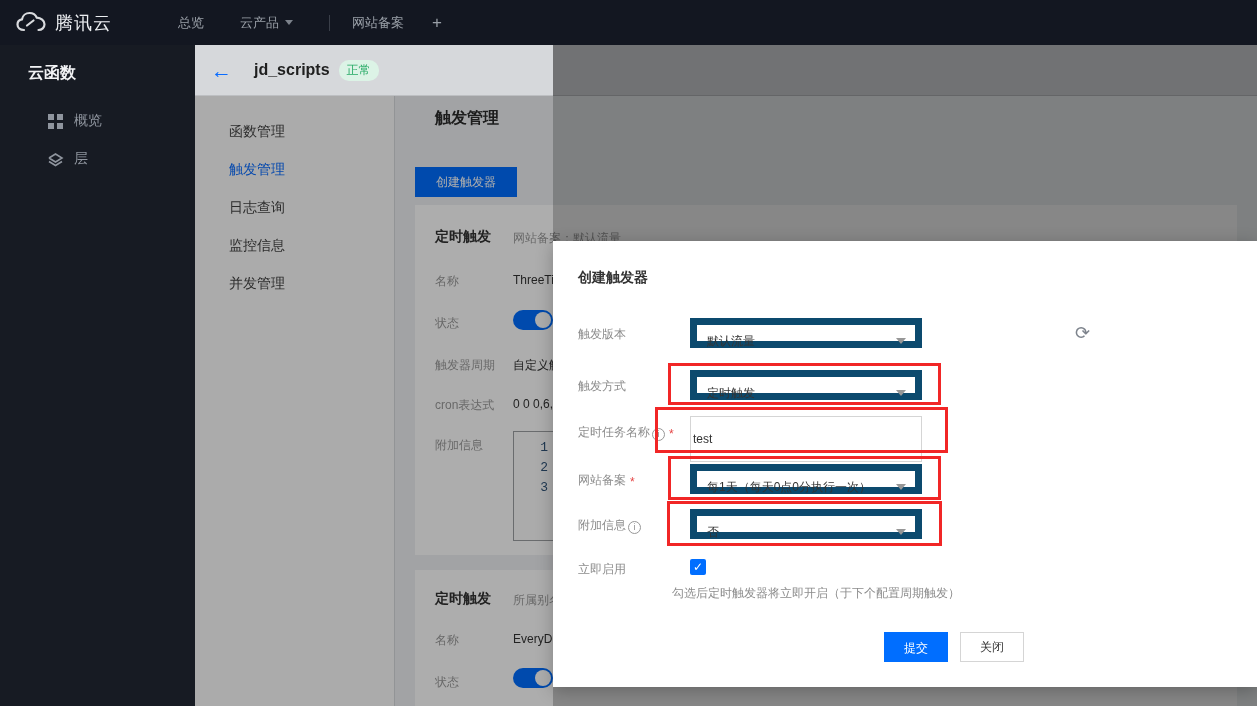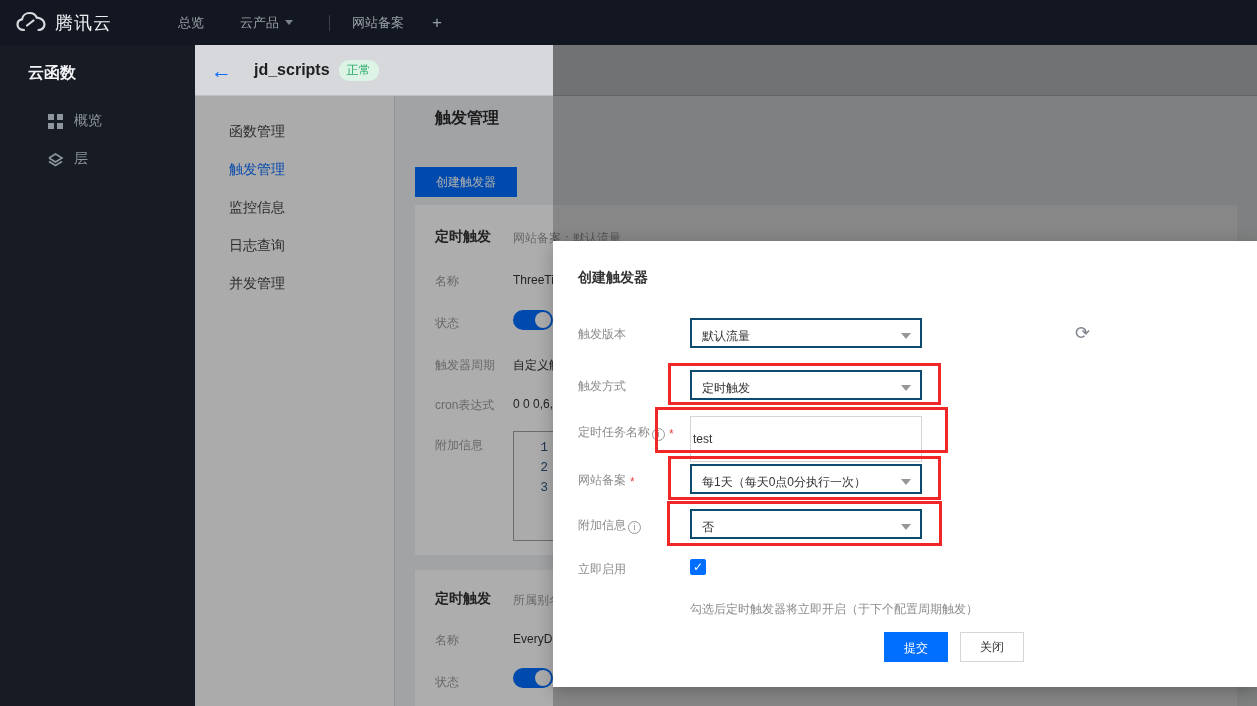--- a/index.html
+++ b/index.html
@@ -58,29 +58,29 @@
 
   
   .overlay-a { position:absolute; left:195px; top:96px; width:358px; height:610px; background:rgba(0,0,0,0.32); z-index:3; }
   .overlay-b { position:absolute; left:553px; top:45px; width:704px; height:661px; background:rgba(0,0,0,0.47); z-index:3; }
 
   
   .modal { position:absolute; left:553px; top:241px; width:704px; height:446px; background:#fff; z-index:10; box-shadow:0 4px 16px rgba(0,0,0,0.25); }
   .modal-title { position:absolute; left:25px; top:28px; font-size:14px; font-weight:bold; color:#333; }
   .m-label { position:absolute; left:25px; color:#8c8c8c; font-size:12px; display:flex; align-items:flex-end; }
   .m-control { position:absolute; left:137px; width:232px; height:30px; }
-  .selectbox { position:relative; width:232px; height:30px; border:2px solid #0c4a6e; background:#fff; cursor:pointer; }
+  .selectbox { position:relative; width:232px; height:30px; border:7px solid #0c4a6e; background:#fff; cursor:pointer; }
   .selectbox .sel-text { position:absolute; left:10px; top:8px; color:#333; white-space:nowrap; }
   .sel-caret { position:absolute; right:9px; top:13px; width:0; height:0; border-left:5px solid transparent; border-right:5px solid transparent; border-top:6px solid #979797; }
   .txt-input { width:232px; height:46px; border:1px solid #d5d5d5; padding:0 2px; font-size:12px; color:#333; font-family:inherit; outline:none; }
   .refresh { position:absolute; left:385px; top:4px; font-size:18px; color:#7d838c; cursor:pointer; }
   .info-i { display:inline-block; width:13px; height:13px; border:1px solid #979797; border-radius:50%; color:#8c8c8c; font-size:9px; line-height:11px; text-align:center; margin-left:2px; font-style:normal; }
   .req-star { color:#e54545; margin-left:4px; font-size:12px; }
   .checkbox { position:absolute; left:137px; top:318px; width:16px; height:16px; background:#006eff; border-radius:2px; color:#fff; font-size:12px; line-height:16px; text-align:center; cursor:pointer; }
-  .m-help { position:absolute; left:137px; top:344px; color:#8c8c8c;margin-top:16px; }
+  .m-help { position:absolute; left:119px; top:344px; color:#8c8c8c; }
   .btn { position:absolute; top:391px; width:64px; height:30px; font-size:12px; text-align:center; line-height:28px; cursor:pointer; }
   .btn-submit { left:331px; background:#006eff; color:#fff; border:1px solid #006eff; line-height:30px; }
   .btn-close { left:407px; background:#fff; color:#333; border:1px solid #d5d5d5; }
 
   
   .hl { position:absolute; border:3px solid #f12626; z-index:12; pointer-events:none; }
   .hl1 { left:668px; top:363px; width:273px; height:42px; }
   .hl2 { left:655px; top:407px; width:293px; height:46px; }
   .hl3 { left:668px; top:456px; width:273px; height:44px; }
   .hl4 { left:667px; top:501px; width:275px; height:45px; }
@@ -137,22 +137,22 @@
 
   <div class="fn-header">
     <span class="back-arrow">←</span>
     <span class="fn-name">jd_scripts</span>
     <span class="fn-badge">正常</span>
   </div>
 
   <div class="subsidebar">
     <div class="sub-item">函数管理</div>
     <div class="sub-item selected">触发管理</div>
+    <div class="sub-item">日志查询</div>
     <div class="sub-item">监控信息</div>
-    <div class="sub-item">日志查询</div>
     <div class="sub-item">并发管理</div>
   </div>
 
   <div class="main">
     <div class="main-title">触发管理</div>
     <div class="create-btn">创建触发器</div>
 
     <div class="card card1">
       <div class="card-type" style="top:23px">定时触发</div>
       <div class="card-alias" style="top:25px">网站备案：默认流量</div>

